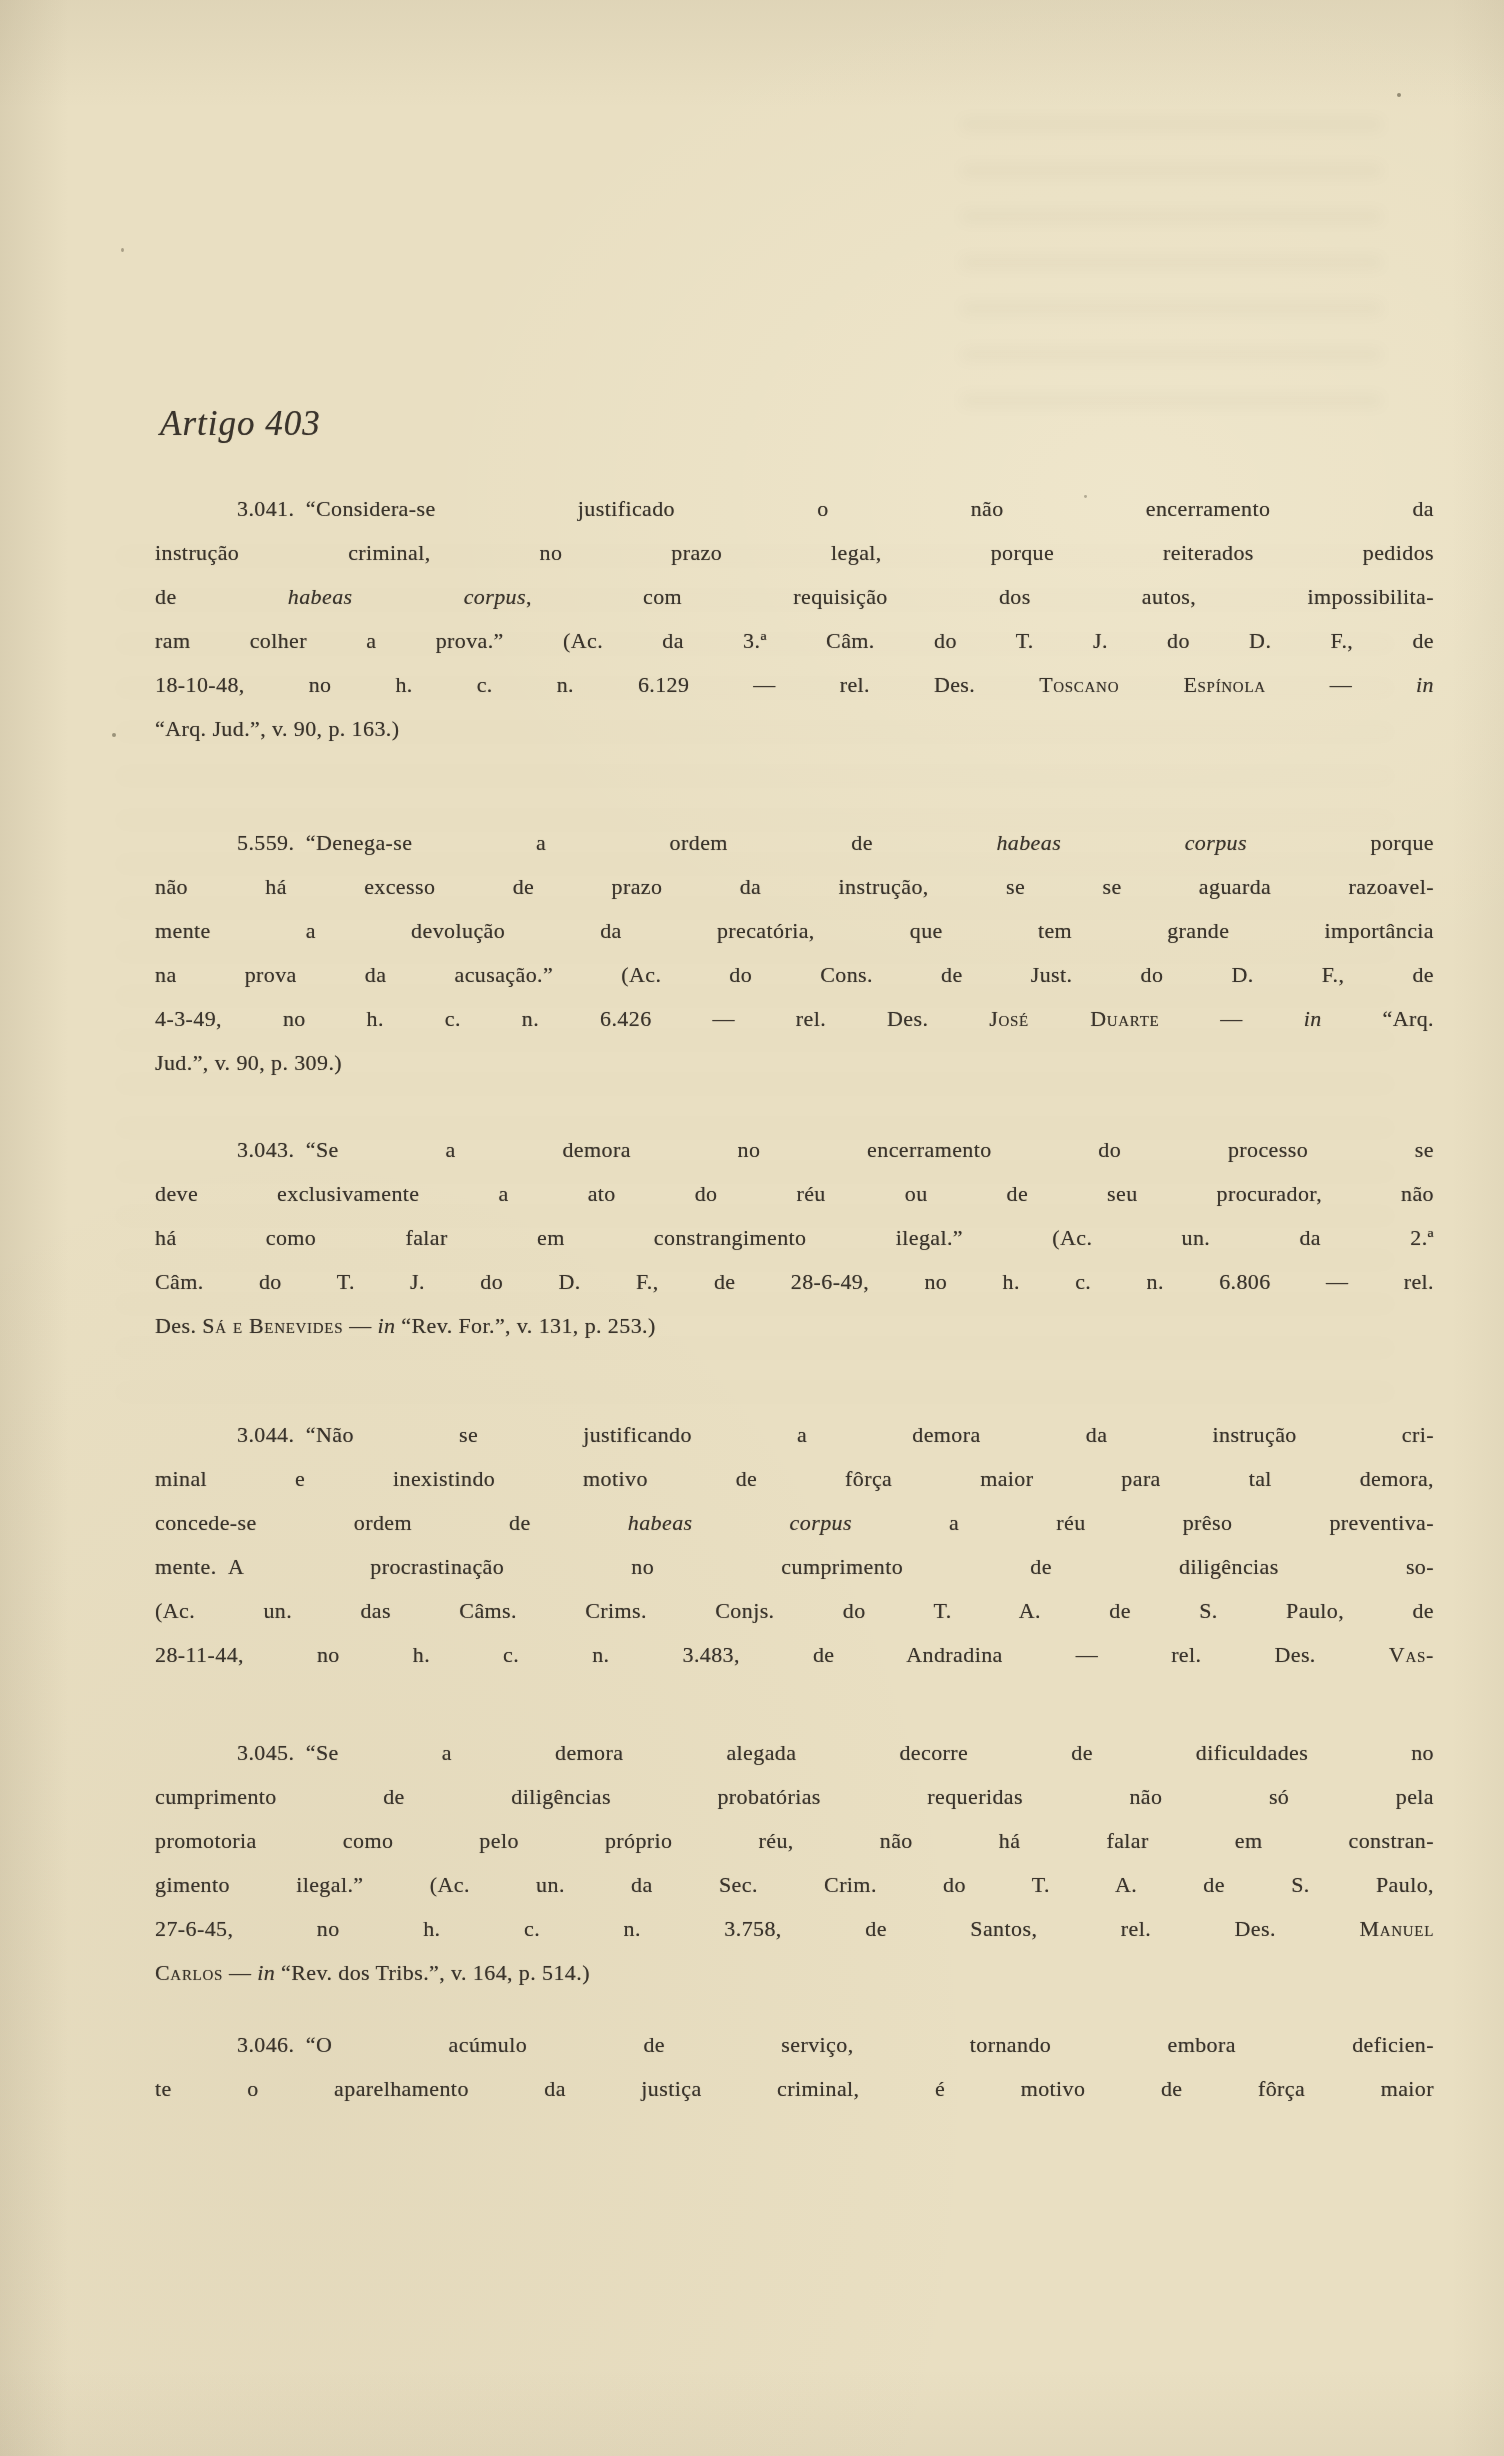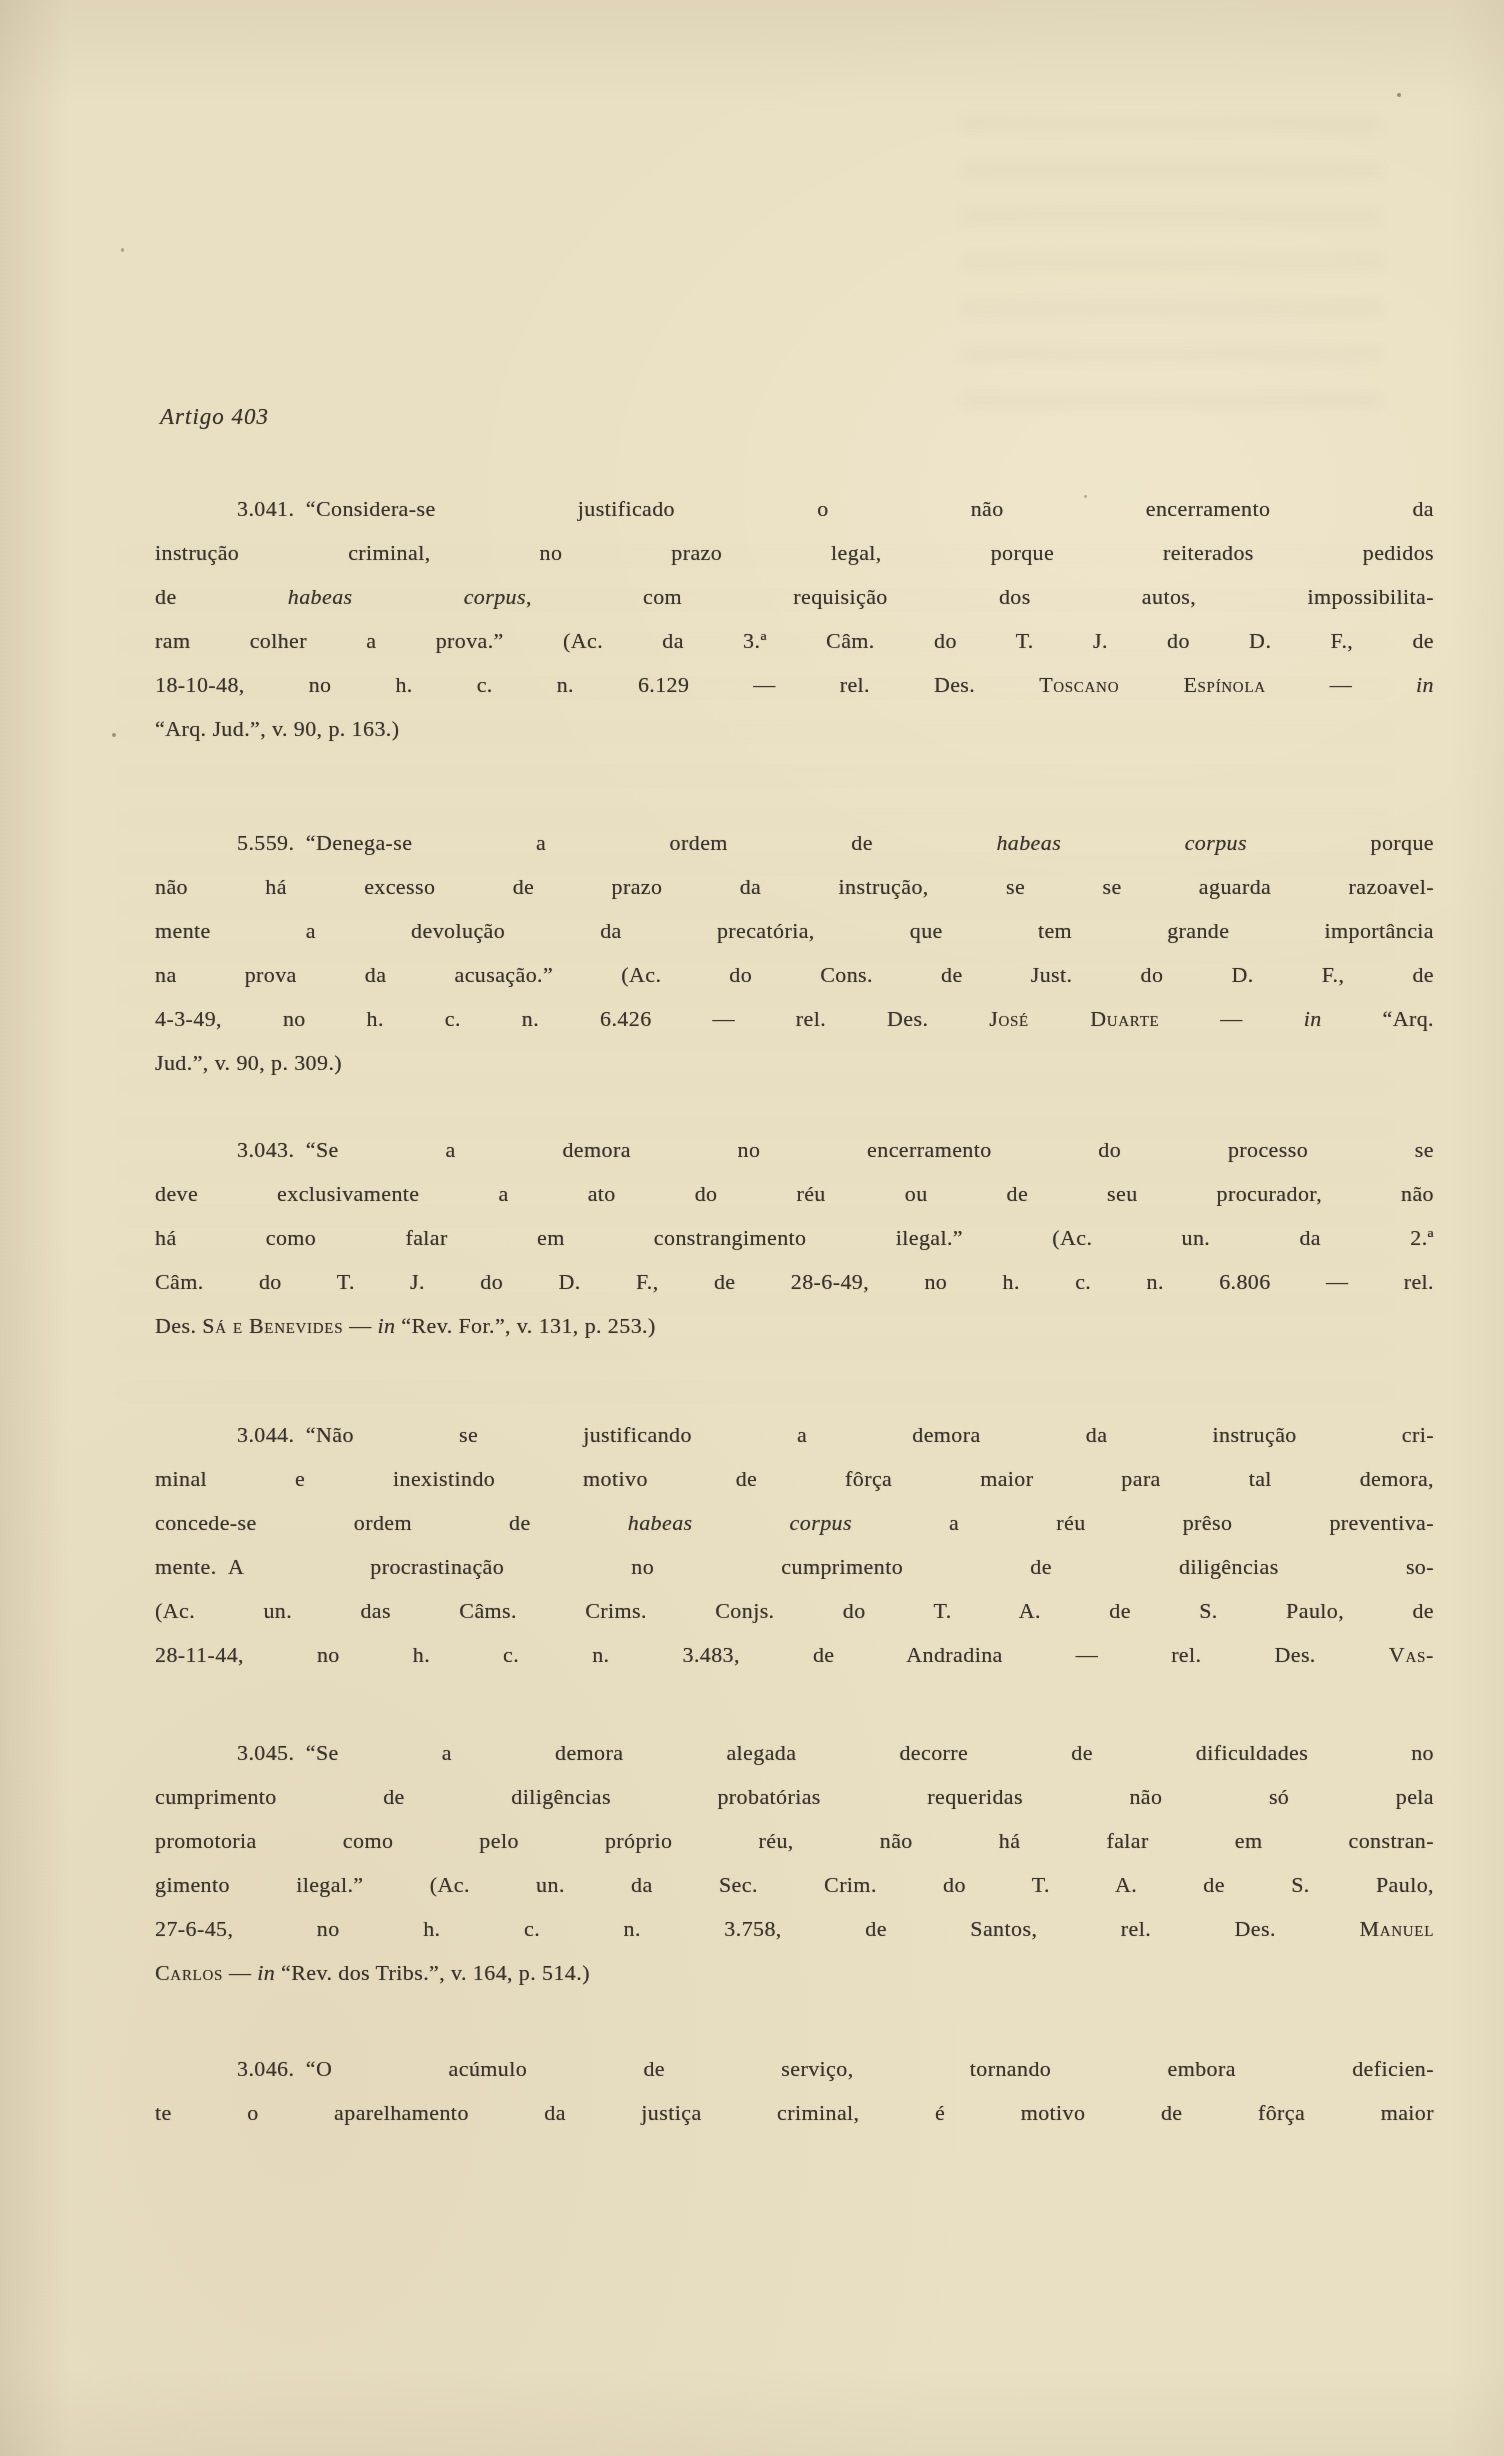--- a/index.html
+++ b/index.html
@@ -33,33 +33,33 @@
   }
   .bleed.b2{
     left:118px;top:549px;width:1274px;height:882px;opacity:.12;
     background:repeating-linear-gradient(180deg,
       rgba(110,100,70,0.12) 0 13.7px, rgba(110,100,70,0) 13.7px 44px);
   }
   .speck{position:absolute;background:#5a5340;border-radius:50%;pointer-events:none;}
 
   .header{
     position:absolute;left:160px;top:404px;
-    font-style:italic;font-size:23px;letter-spacing:1px;
+    font-style:italic;font-size:35px;letter-spacing:1px;
     text-shadow:0 0 0.9px rgba(58,52,44,0.55);
   }
   .content{
     position:absolute;left:155px;top:487px;width:1279px;
     font-size:22px;line-height:44px;letter-spacing:0.4px;
     text-shadow:0 0 0.9px rgba(58,52,44,0.55);
   }
   .paragraph{margin:0 0 54px 0;}
   .paragraph:nth-child(1){margin-bottom:70px;}
   .paragraph:nth-child(2){margin-bottom:43px;}
   .paragraph:nth-child(3){margin-bottom:65px;}
-  .paragraph:nth-child(5){margin-bottom:52px;font-family:Liberation Serif, serif;}
+  .paragraph:nth-child(5){margin-bottom:28px;font-family:Liberation Serif, serif;}
   .line{
     height:44px;
     text-align:justify;
     text-align-last:justify;
     white-space:nowrap;
     white-space:normal;
   }
   .line.first{padding-left:82px;}
   .line.last{text-align-last:left;}
   .it{font-style:italic;}

